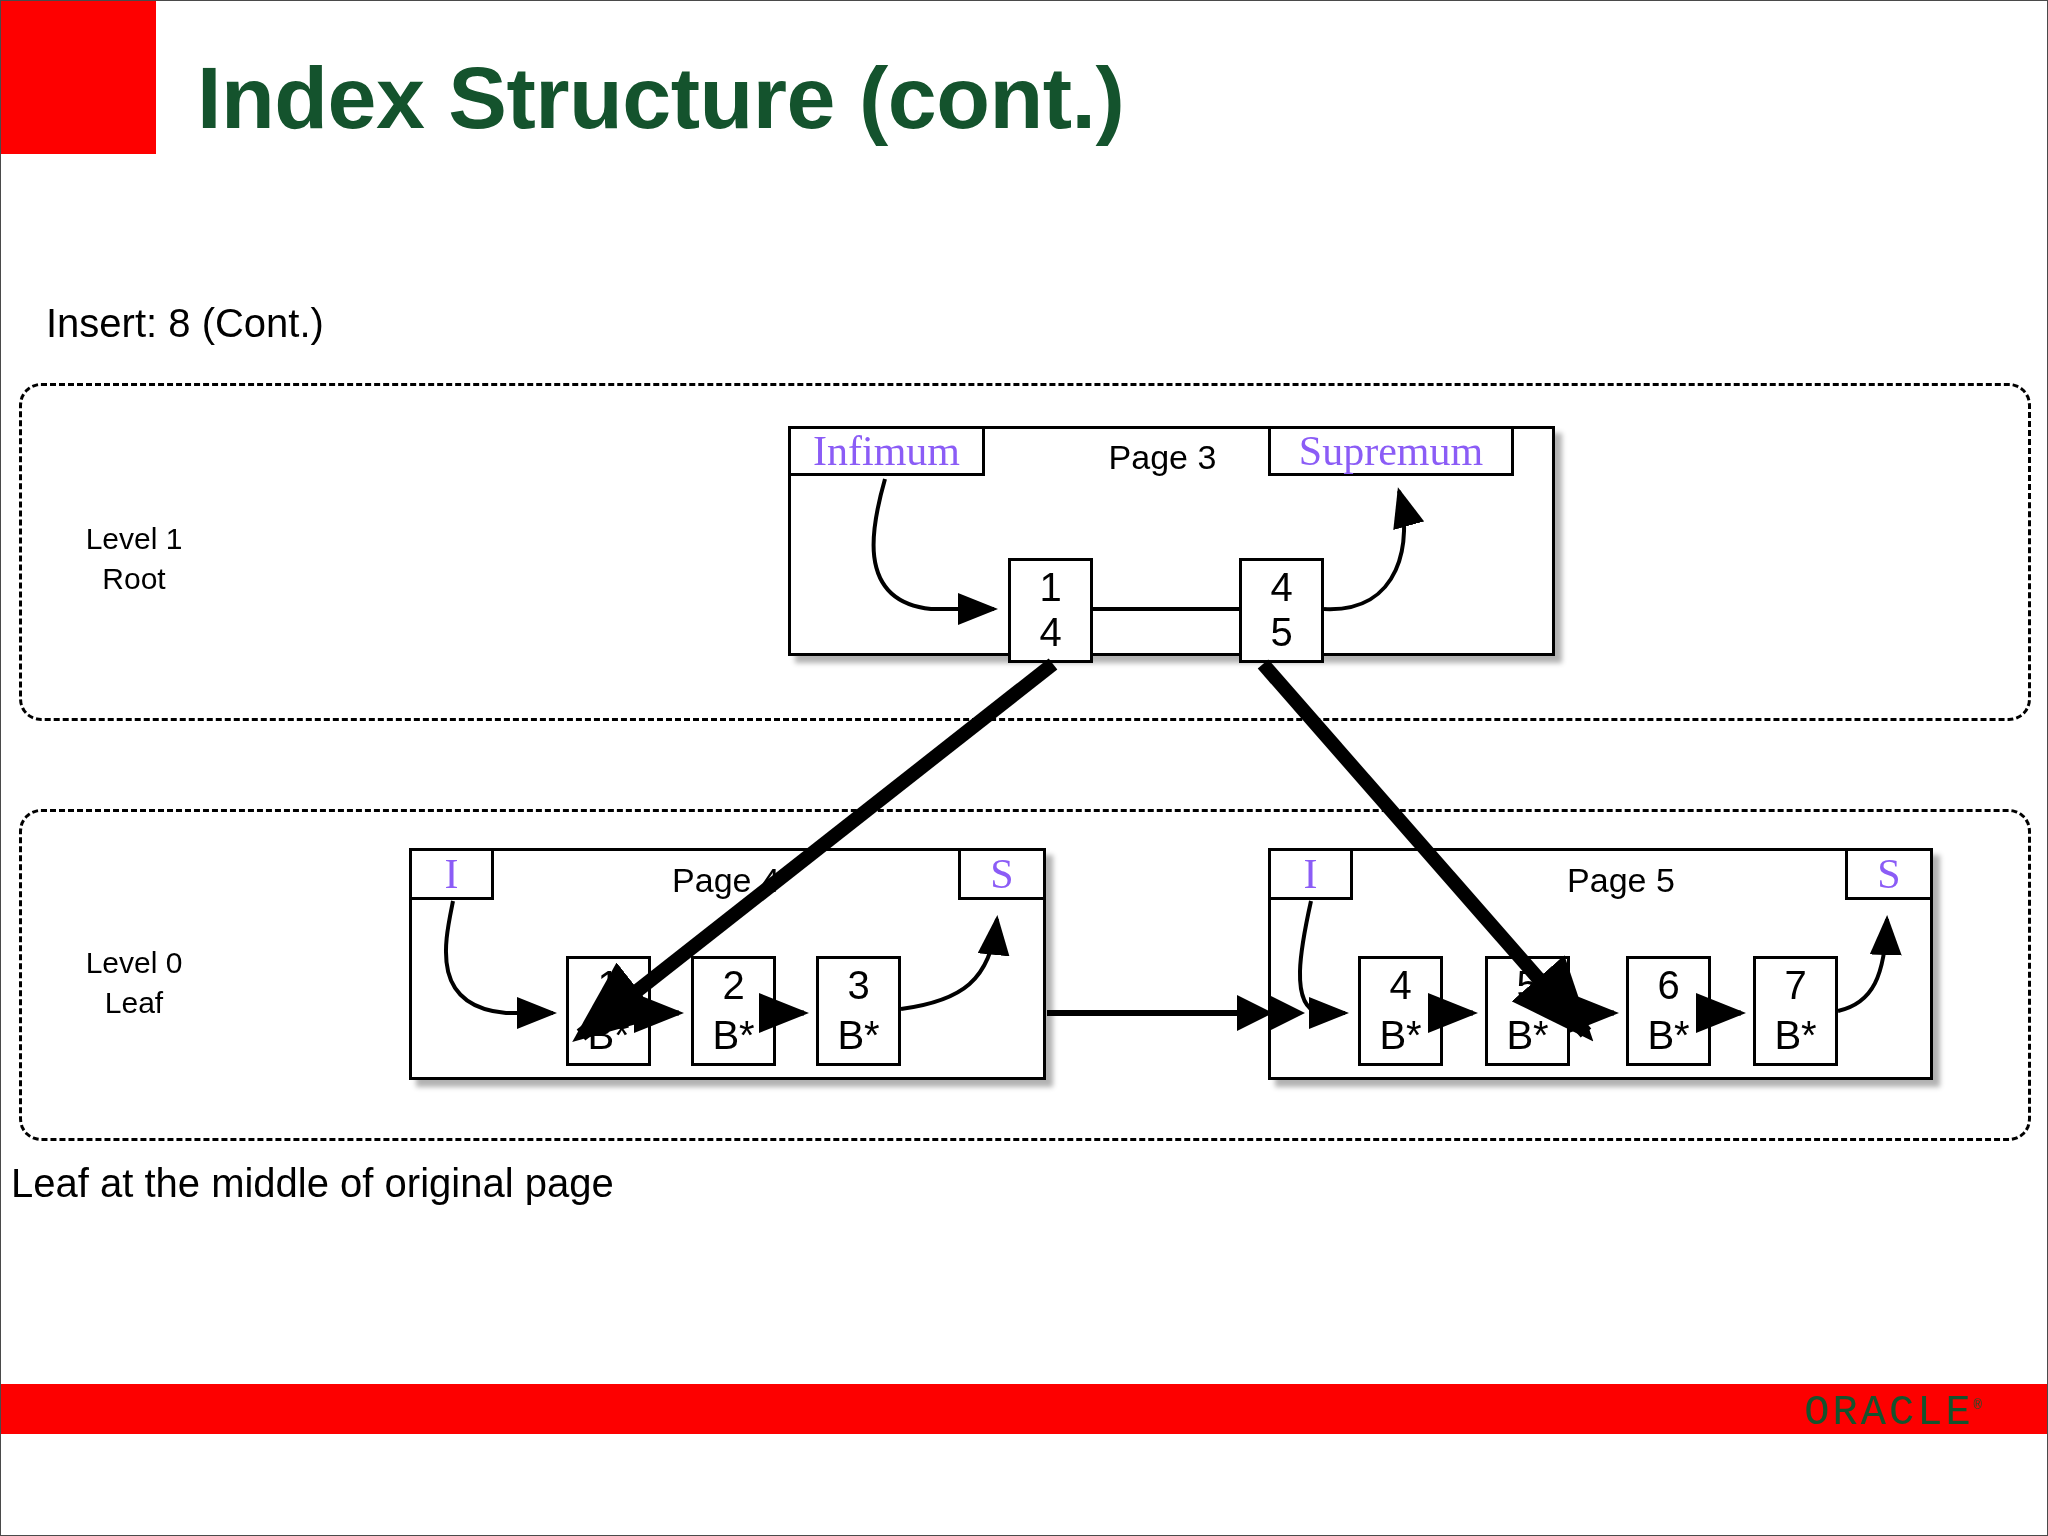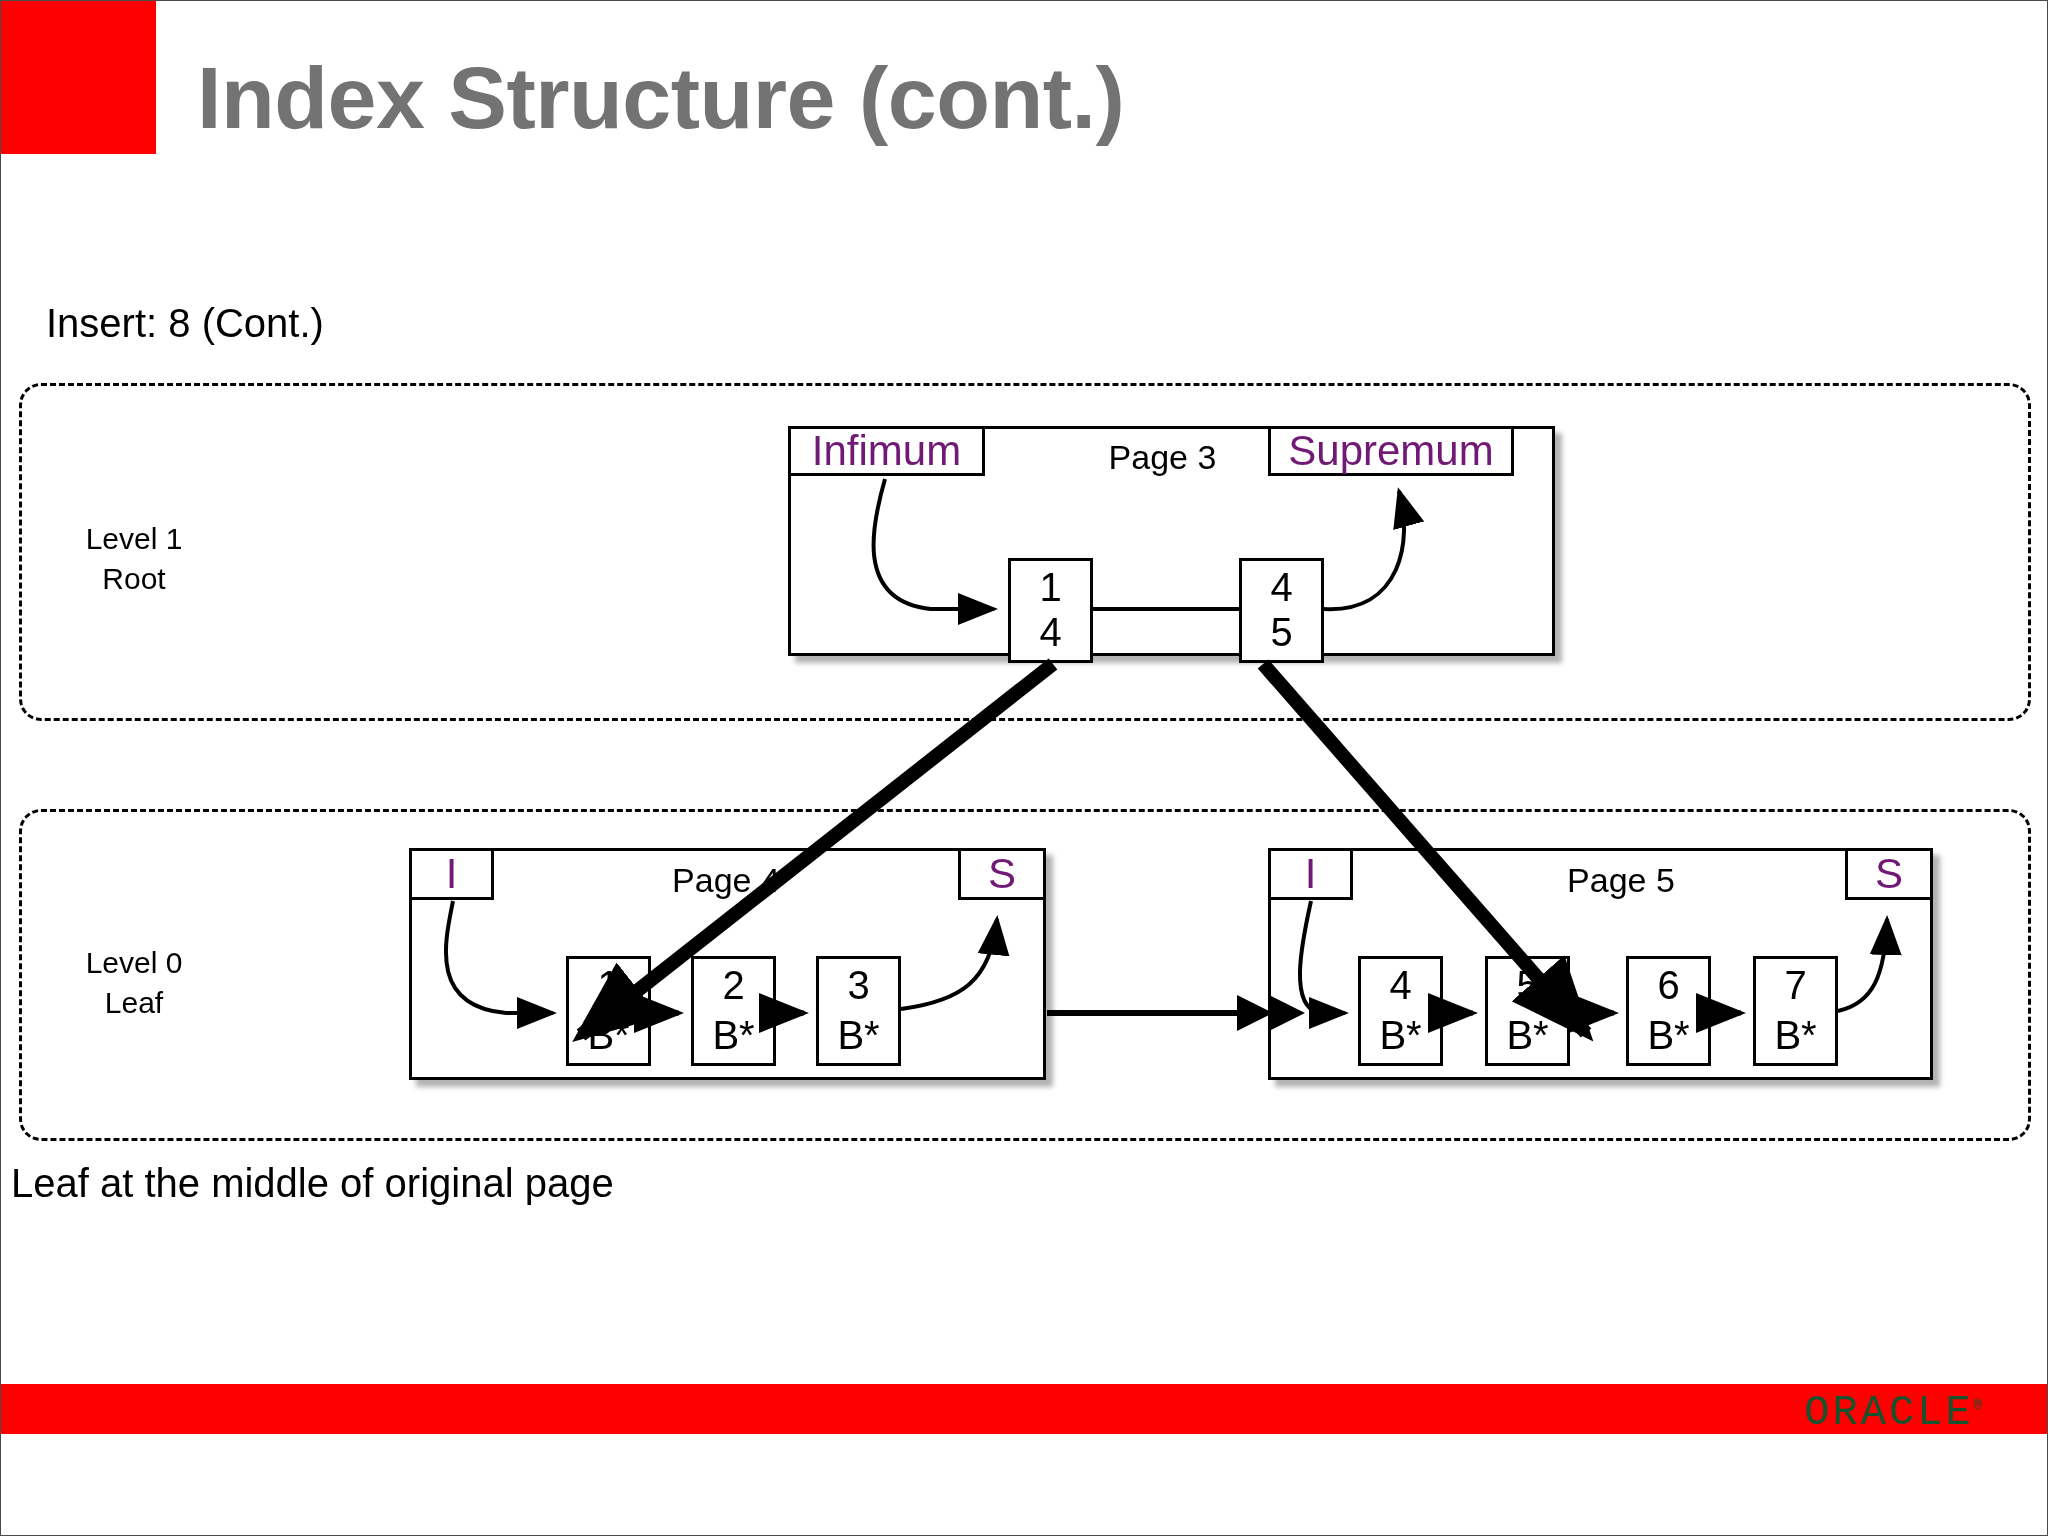--- a/index.html
+++ b/index.html
@@ -29,21 +29,21 @@
     height: 153px;
     background: #fe0000;
   }
   .slide-title {
     position: absolute;
     left: 196px;
     top: 46px;
     font-size: 88px;
     font-weight: bold;
     letter-spacing: -0.5px;
-    color: #737373;
+    color: #14532d;
     white-space: nowrap;
     font-family: "Liberation Sans", sans-serif;
   }
 
   
   .caption-top {
     position: absolute;
     left: 8px;
     top: 300px;
     font-size: 40px;
@@ -105,22 +105,23 @@
   
   .hdr-cell {
     position: absolute;
     border: 3px solid #000000;
     background: #ffffff;
     box-sizing: border-box;
     display: flex;
     align-items: center;
     justify-content: center;
     font-size: 42px;
-    color: #701a75;
+    color: #8b5cf6;
     line-height: 1;
+    font-family: Liberation Serif, serif;
   }
   .page-label {
     position: absolute;
     font-size: 34px;
     color: #000000;
     text-align: center;
     white-space: nowrap;
   }
 
   

